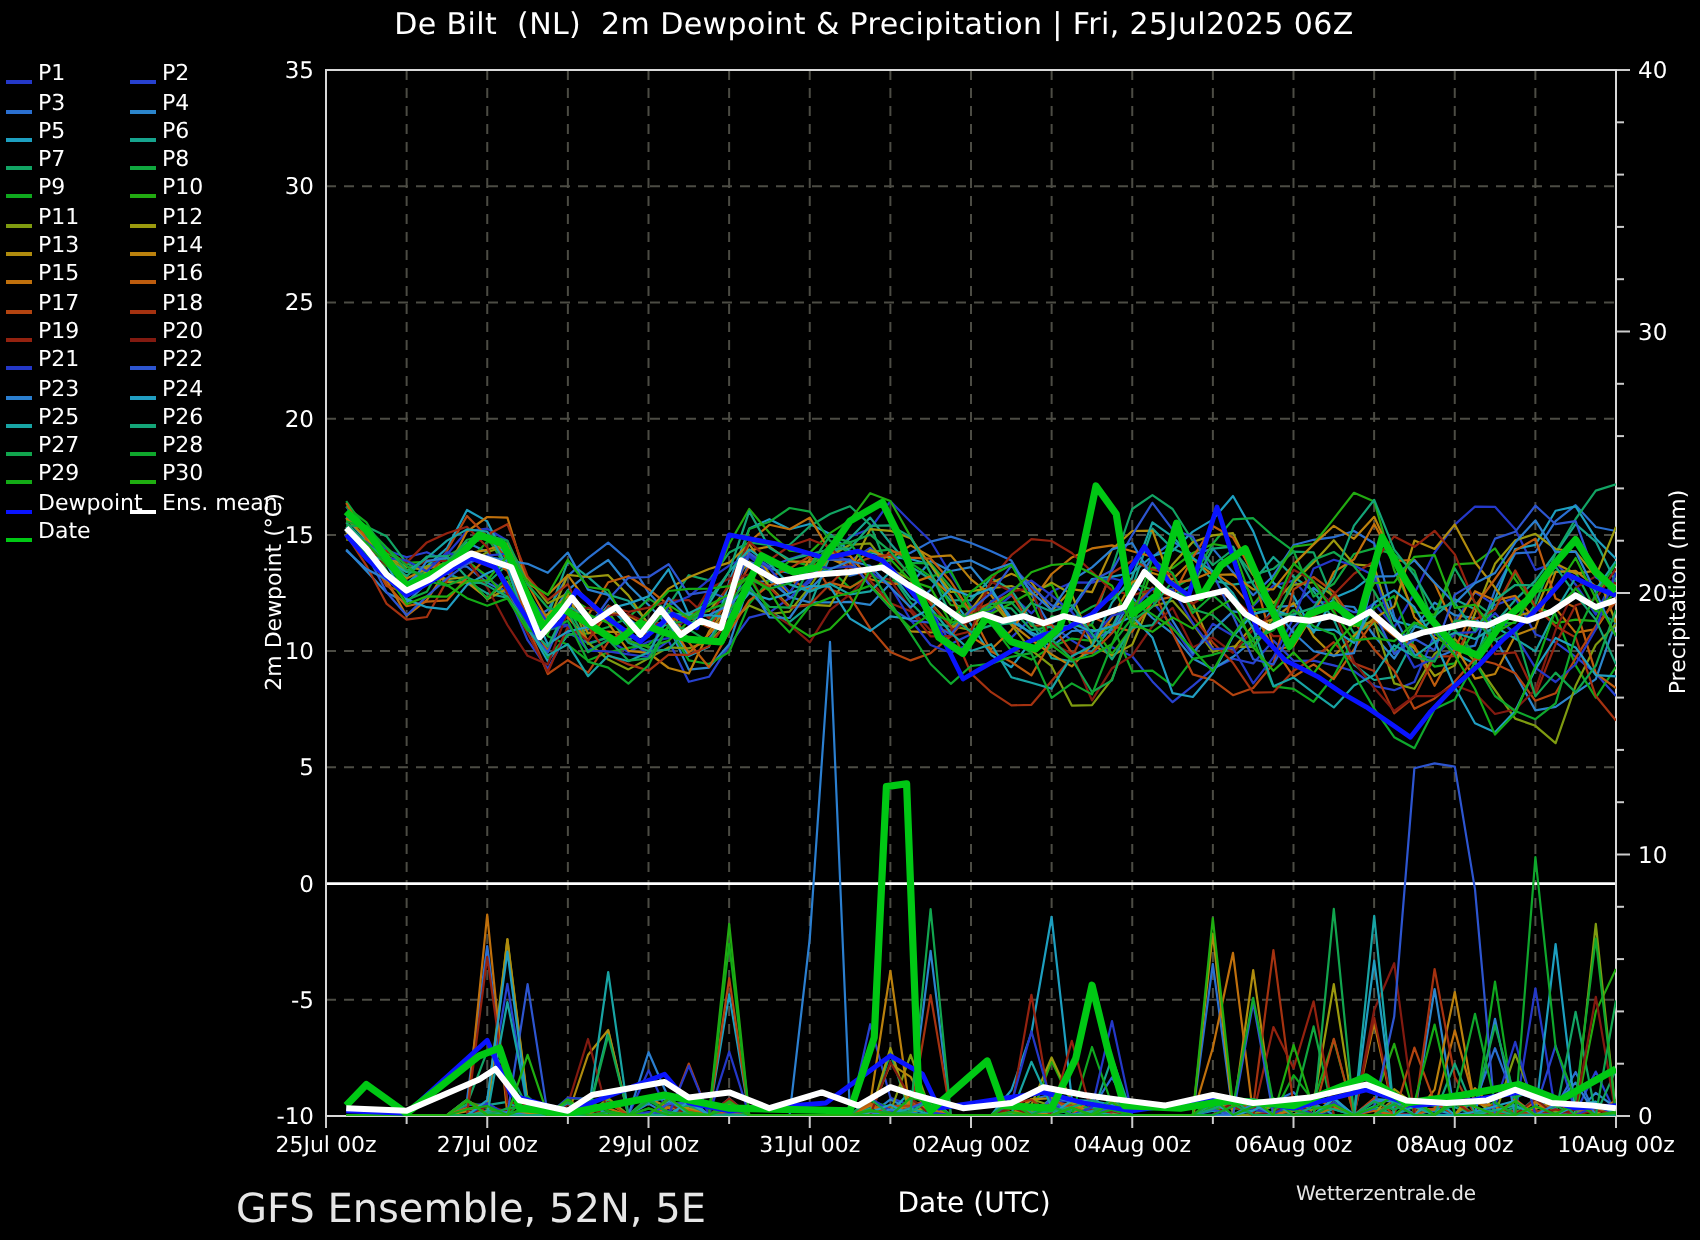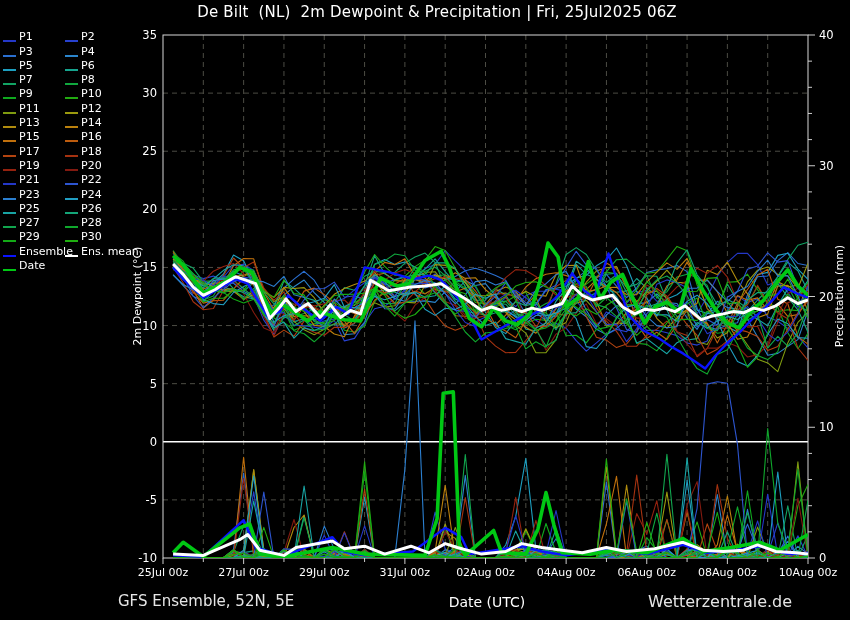--- a/index.html
+++ b/index.html
@@ -9,22 +9,22 @@
          font-size:15px;font-weight:normal;white-space:pre;letter-spacing:.2px;}
   .legend{position:absolute;top:31px;left:3px;display:grid;
           grid-template-columns:62px auto;row-gap:3px;column-gap:0;}
   .legend-item{display:flex;align-items:flex-end;gap:3px;height:11.3px;
                font-size:11px;line-height:11px;white-space:nowrap;}
   .swatch{display:inline-block;width:13px;height:2px;flex:0 0 13px;}
   .ylab{position:absolute;font-size:11px;white-space:nowrap;}
   .ylab.left{top:296px;left:137px;transform:translate(-50%,-50%) rotate(-90deg);}
   .ylab.right{top:296px;left:839px;transform:translate(-50%,-50%) rotate(-90deg);}
   .xlab{position:absolute;top:594px;left:487px;transform:translateX(-50%);font-size:14px;}
-  .foot-left{position:absolute;top:592px;left:118px;font-size:15px;color:#e6e6e6;}
-  .foot-right{position:absolute;top:592px;left:648px;font-size:16px;color:#e6e6e6;}
+  .foot-left{position:absolute;top:592px;left:118px;font-size:20px;color:#e6e6e6;}
+  .foot-right{position:absolute;top:592px;left:648px;font-size:10px;color:#e6e6e6;}
   svg{position:absolute;top:0;left:0;}
   svg text{font-family:"DejaVu Sans","Liberation Sans",sans-serif;fill:#fff;}
 </style>
 </head>
 <body>
 
 <div class="stage">
   <div class="title">De Bilt  (NL)  2m Dewpoint &amp; Precipitation | Fri, 25Jul2025 06Z</div>
   <div class="legend" id="legend">
       <div class="legend-item">
@@ -142,21 +142,21 @@
       <div class="legend-item">
         <span class="swatch" style="background: rgb(19, 170, 22);"></span>
         <span>P29</span>
       </div>
       <div class="legend-item">
         <span class="swatch" style="background: rgb(31, 174, 16);"></span>
         <span>P30</span>
       </div>
       <div class="legend-item">
         <span class="swatch" style="background: rgb(10, 20, 255);"></span>
-        <span>Ensemble</span>
+        <span>Dewpoint</span>
       </div>
       <div class="legend-item">
         <span class="swatch" style="background: rgb(255, 255, 255);"></span>
         <span>Ens. mean</span>
       </div>
       <div class="legend-item">
         <span class="swatch" style="background: rgb(0, 200, 20);"></span>
         <span>Date</span>
       </div>
     </div>

